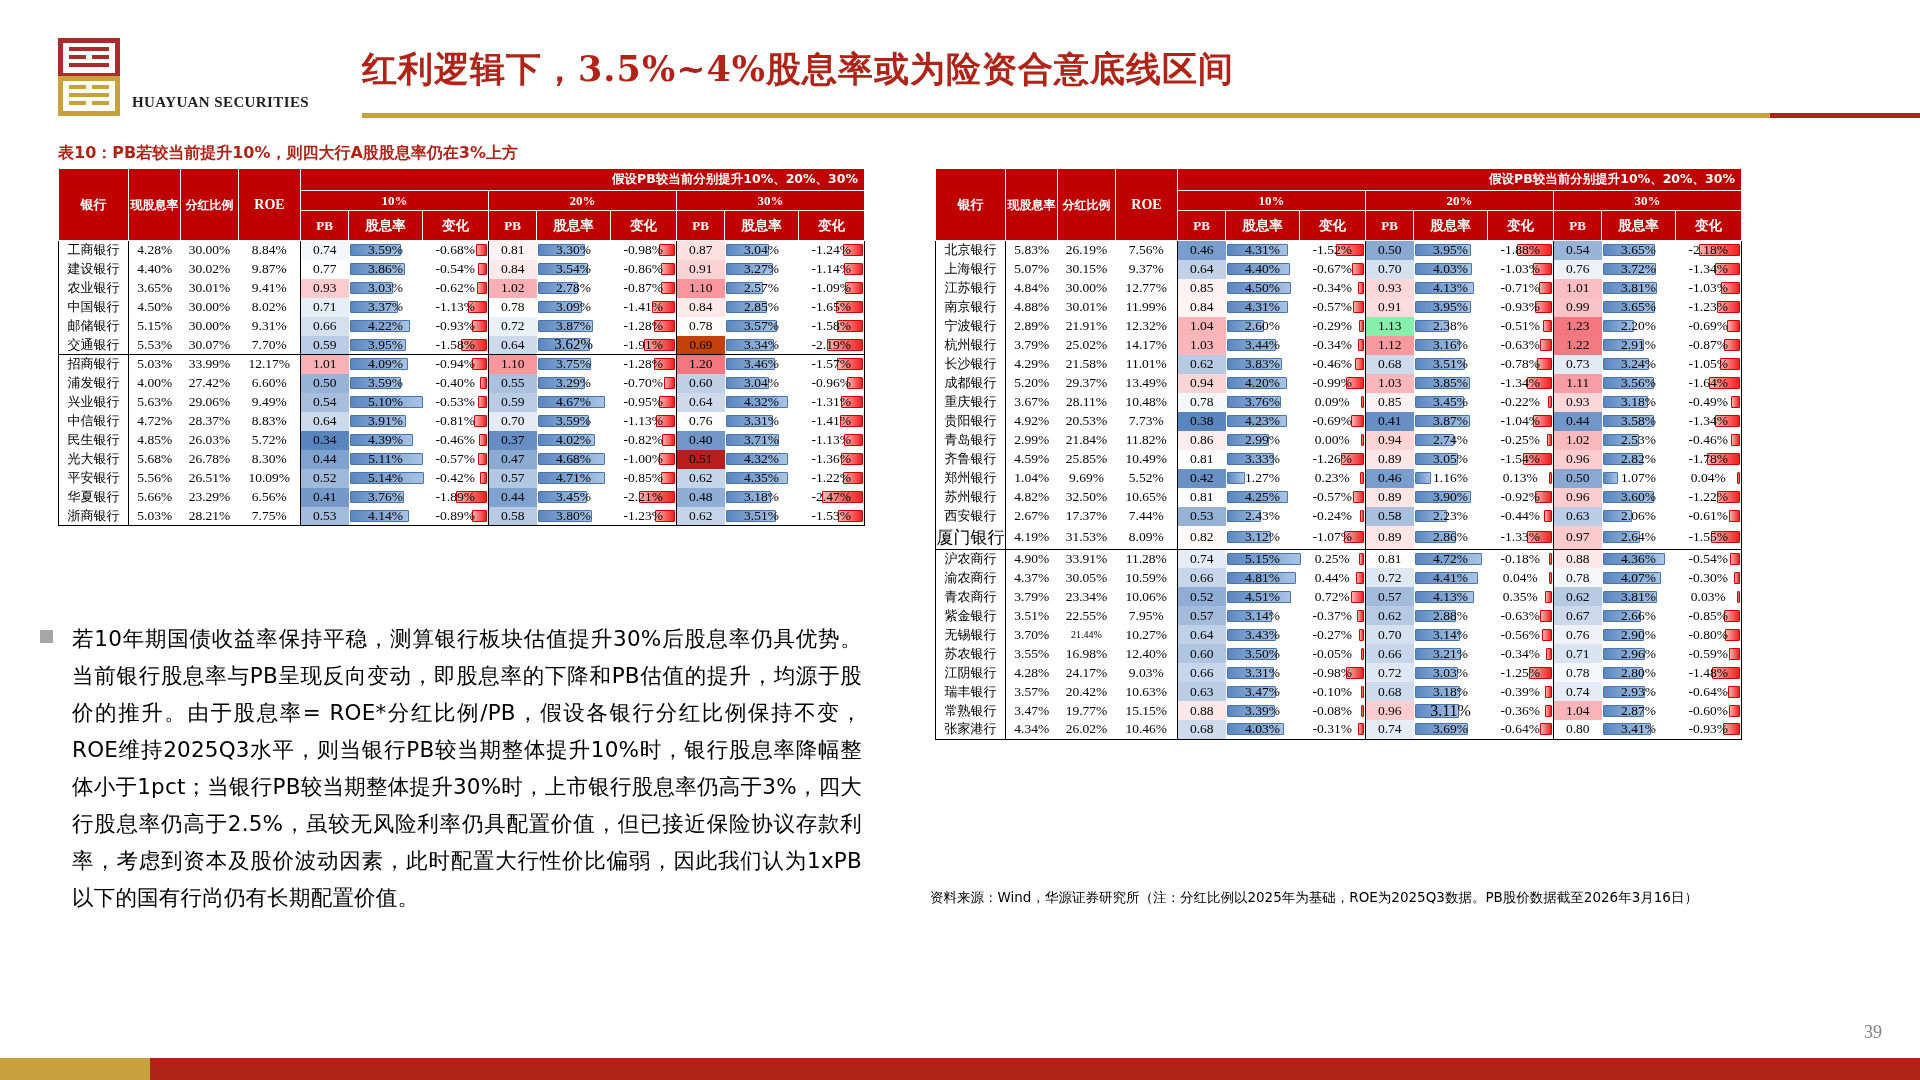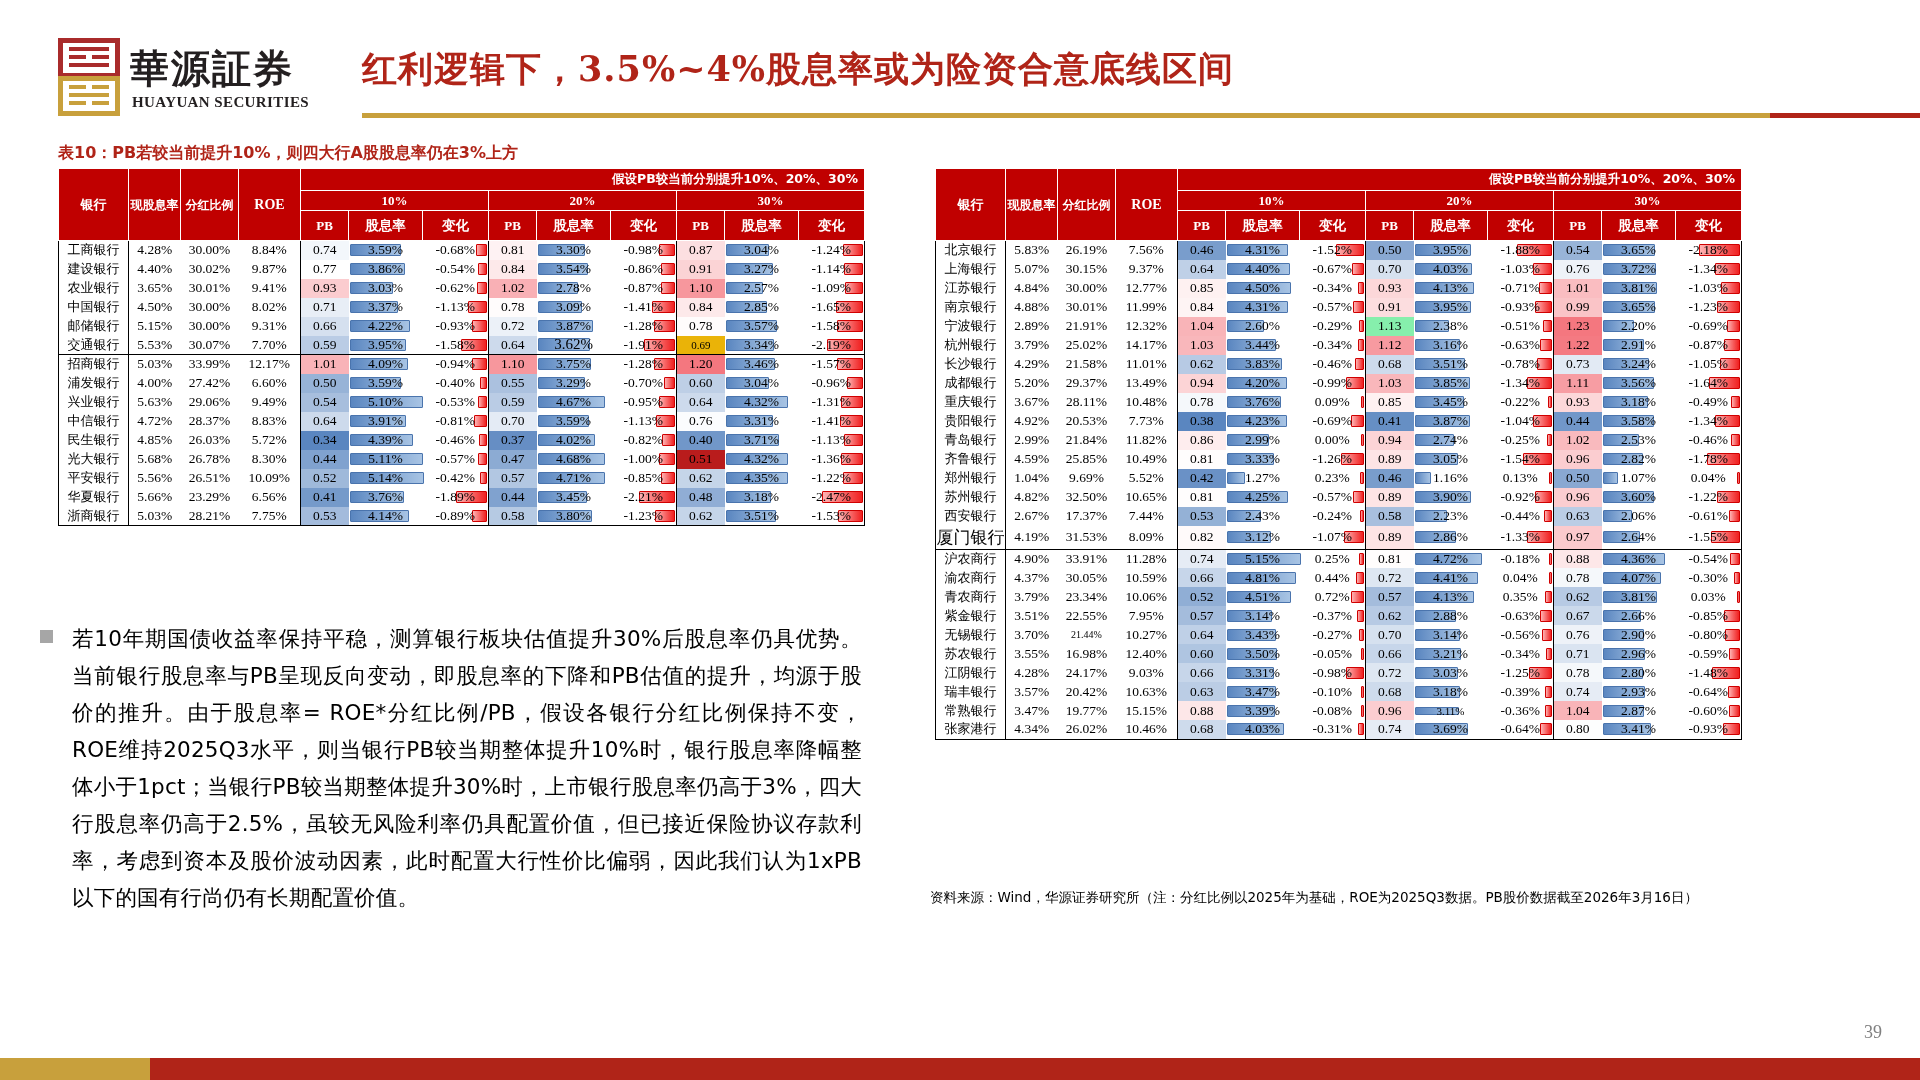--- a/index.html
+++ b/index.html
@@ -131,21 +131,20 @@
       <div class="bar" style="left:11px;top:9px;width:40px;height:4px;"></div>
       <div class="bar" style="left:11px;top:17px;width:17px;height:4px;"></div>
       <div class="bar" style="left:34px;top:17px;width:17px;height:4px;"></div>
       <div class="bar" style="left:11px;top:25px;width:40px;height:4px;"></div>
       <div class="barg" style="left:11px;top:47px;width:17px;height:4px;"></div>
       <div class="barg" style="left:34px;top:47px;width:17px;height:4px;"></div>
       <div class="barg" style="left:11px;top:55px;width:40px;height:4px;"></div>
       <div class="barg" style="left:11px;top:63px;width:17px;height:4px;"></div>
       <div class="barg" style="left:34px;top:63px;width:17px;height:4px;"></div>
     </div>
-    <div id="logo-cn">華源証券</div>
     <div id="logo-en">HUAYUAN SECURITIES</div>
   </div>
   <div id="header-title">红利逻辑下，3.5%~4%股息率或为险资合意底线区间</div>
   <div id="rule-gold"></div>
   <div id="rule-red"></div>
 </div>
 
 <div id="caption-left" class="tbl-caption">表10：PB若较当前提升10%，则四大行A股股息率仍在3%上方</div>
 
 <div id="left-table-host" style="position:absolute;left:58px;top:168px;">
@@ -321,21 +320,21 @@
           <td class="cell grp-right" style="font-size:13.5px;">
             <div class="bar-wrap"><div class="bar-red" style="width:39.65991902834008%;"></div><span class="bar-txt">-1.58%</span></div>
           </td>
           <td class="cell" style="font-size:13.5px;background:rgb(205,218,236);">0.64</td>
           <td class="cell" style="font-size:15px;">
             <div class="bar-wrap"><div class="bar-blue" style="width:70.42801556420234%;"></div><span class="bar-txt">3.62%</span></div>
           </td>
           <td class="cell grp-right" style="font-size:13.5px;">
             <div class="bar-wrap"><div class="bar-red" style="width:47.943319838056674%;"></div><span class="bar-txt">-1.91%</span></div>
           </td>
-          <td class="cell" style="font-size:11px;background:#eab308;">0.69</td>
+          <td class="cell" style="font-size:13px;background:#c2410c;">0.69</td>
           <td class="cell" style="font-size:13.5px;">
             <div class="bar-wrap"><div class="bar-blue" style="width:64.98054474708171%;"></div><span class="bar-txt">3.34%</span></div>
           </td>
           <td class="cell grp-right" style="font-size:13.5px;">
             <div class="bar-wrap"><div class="bar-red" style="width:54.97165991902833%;"></div><span class="bar-txt">-2.19%</span></div>
           </td>
         </tr>
         <tr style="height:19px;">
           <td class="bankcell sep-top" style="font-size:13px;">招商银行</td>
           <td class="cell sep-top" style="font-size:13.5px;">5.03%</td>
@@ -1262,21 +1261,21 @@
           <td class="cell" style="font-size:13.5px;">19.77%</td>
           <td class="cell grp-right" style="font-size:13.5px;">15.15%</td>
           <td class="cell" style="font-size:13.5px;background:rgb(253,231,232);">0.88</td>
           <td class="cell" style="font-size:13.5px;">
             <div class="bar-wrap"><div class="bar-blue" style="width:65.8252427184466%;"></div><span class="bar-txt">3.39%</span></div>
           </td>
           <td class="cell grp-right" style="font-size:13.5px;">
             <div class="bar-wrap"><div class="bar-red" style="width:4%;"></div><span class="bar-txt">-0.08%</span></div>
           </td>
           <td class="cell" style="font-size:13.5px;background:rgb(251,205,208);">0.96</td>
-          <td class="cell" style="font-size:11px;margin-left:8px;">
+          <td class="cell" style="font-size:16px;margin-left:8px;">
             <div class="bar-wrap"><div class="bar-blue" style="width:60.3883495145631%;"></div><span class="bar-txt">3.11%</span></div>
           </td>
           <td class="cell grp-right" style="font-size:13.5px;">
             <div class="bar-wrap"><div class="bar-red" style="width:10.238532110091741%;"></div><span class="bar-txt">-0.36%</span></div>
           </td>
           <td class="cell" style="font-size:13.5px;background:rgb(249,180,184);">1.04</td>
           <td class="cell" style="font-size:13.5px;">
             <div class="bar-wrap"><div class="bar-blue" style="width:55.72815533980582%;"></div><span class="bar-txt">2.87%</span></div>
           </td>
           <td class="cell grp-right" style="font-size:13.5px;">

